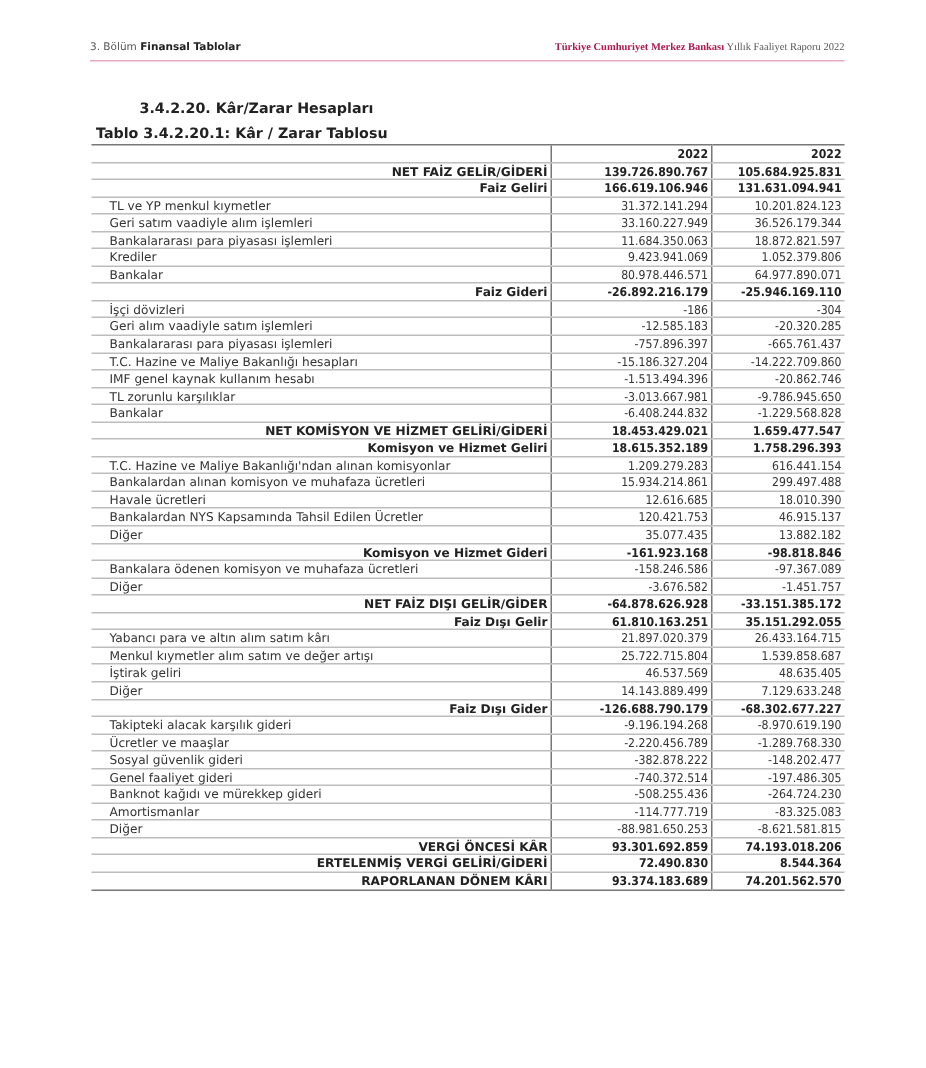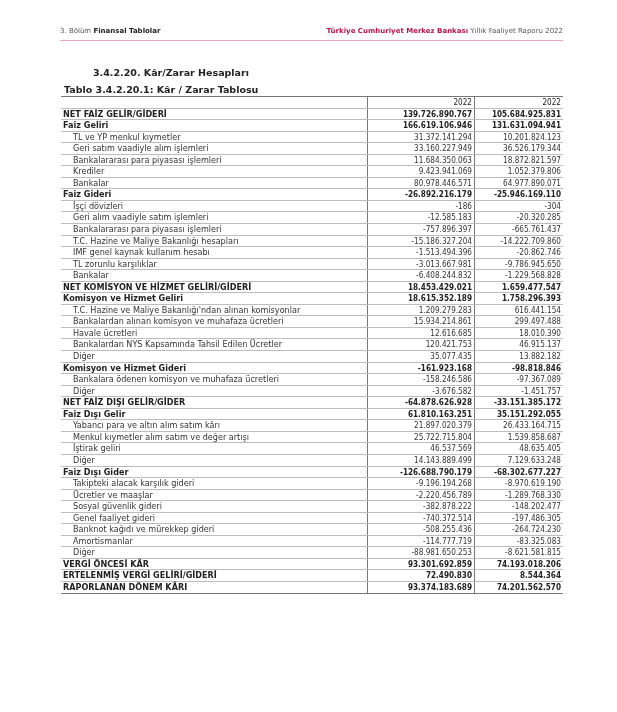--- a/index.html
+++ b/index.html
@@ -1,30 +1,30 @@
 <!DOCTYPE html>
 <html><head>
 <meta charset="utf-8">
 <style>
   html, body { margin:0; padding:0; background:#ffffff; }
   body { width:617px; height:712px; position:relative; overflow:hidden; font-family:"DejaVu Sans", sans-serif; color:#222; }
   .header { position:absolute; left:60px; top:27px; width:503px; font-size:7px; color:#555; }
   .header .left { position:absolute; left:0; top:0; }
   .header .left b { color:#222; }
-  .header .right { position:absolute; right:0; top:0; }
+  .header .right { position:absolute; right:0; top:0;font-family:Liberation Serif, serif; }
   .header .right b { color:#b5174b; }
   .header-rule { position:absolute; left:60px; top:40px; width:503px; height:1px; background:#e6a9bd; }
   .section-title { position:absolute; left:62px; top:67px; font-size:9.5px; font-weight:bold; color:#222;margin-left:31px; }
   .table-title { position:absolute; left:64px; top:84px; font-size:9.5px; font-weight:bold; color:#222; }
   table { position:absolute; left:61px; top:96px; width:502px; border-collapse:collapse; font-size:8.1px; }
   td { padding:0 2px; height:10.55px; line-height:10.55px; border-bottom:1px solid #bdbdbd; white-space:nowrap; }
   td.num { text-align:right; border-left:1px solid #777; width:102px; font-family:"DejaVu Sans Condensed","DejaVu Sans", sans-serif; }
   td.num2 { width:84px; }
-  tr.hdr td { font-weight:normal; border-top:1px solid #777; }
-  tr.b td { font-weight:bold; }
+  tr.hdr td { font-weight:bold; border-top:1px solid #777; }
+  tr.b td { font-weight:bold;text-align:right; }
   tr.i td.lbl { padding-left:12px; color:#333; }
   tr.i td.num { color:#333; }
   tr.last td { border-bottom:1px solid #777; }
 </style>
 </head>
 <body>
 
 <div class="header">
   <div class="left"><span>3. Bölüm </span><b>Finansal Tablolar</b></div>
   <div class="right"><b>Türkiye Cumhuriyet Merkez Bankası</b><span> Yıllık Faaliyet Raporu 2022</span></div>

